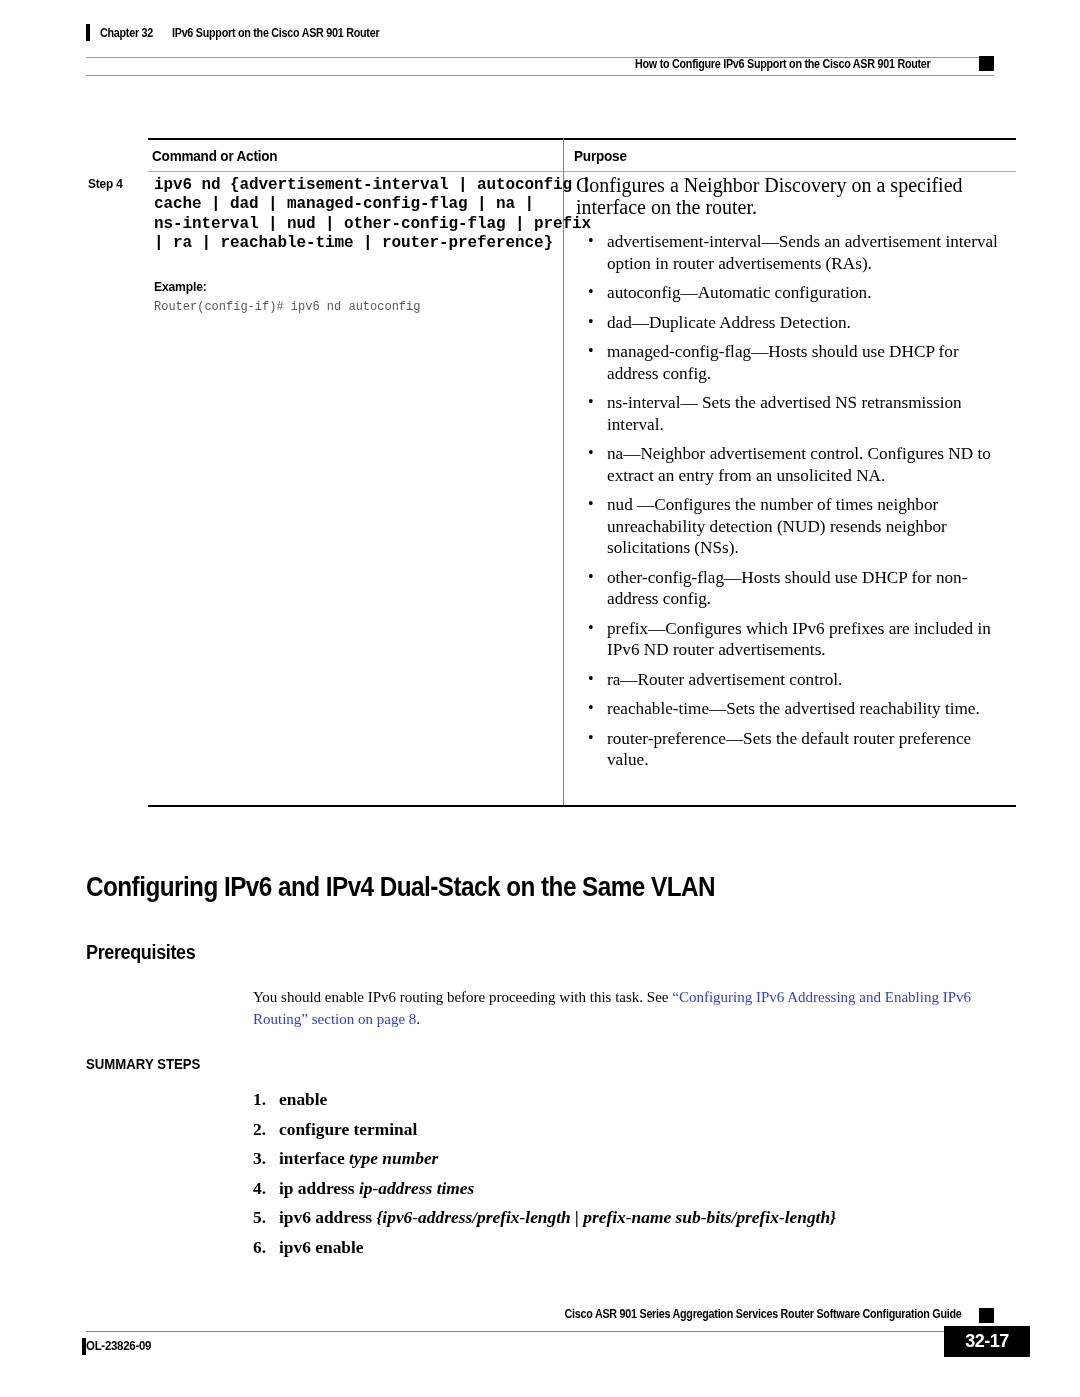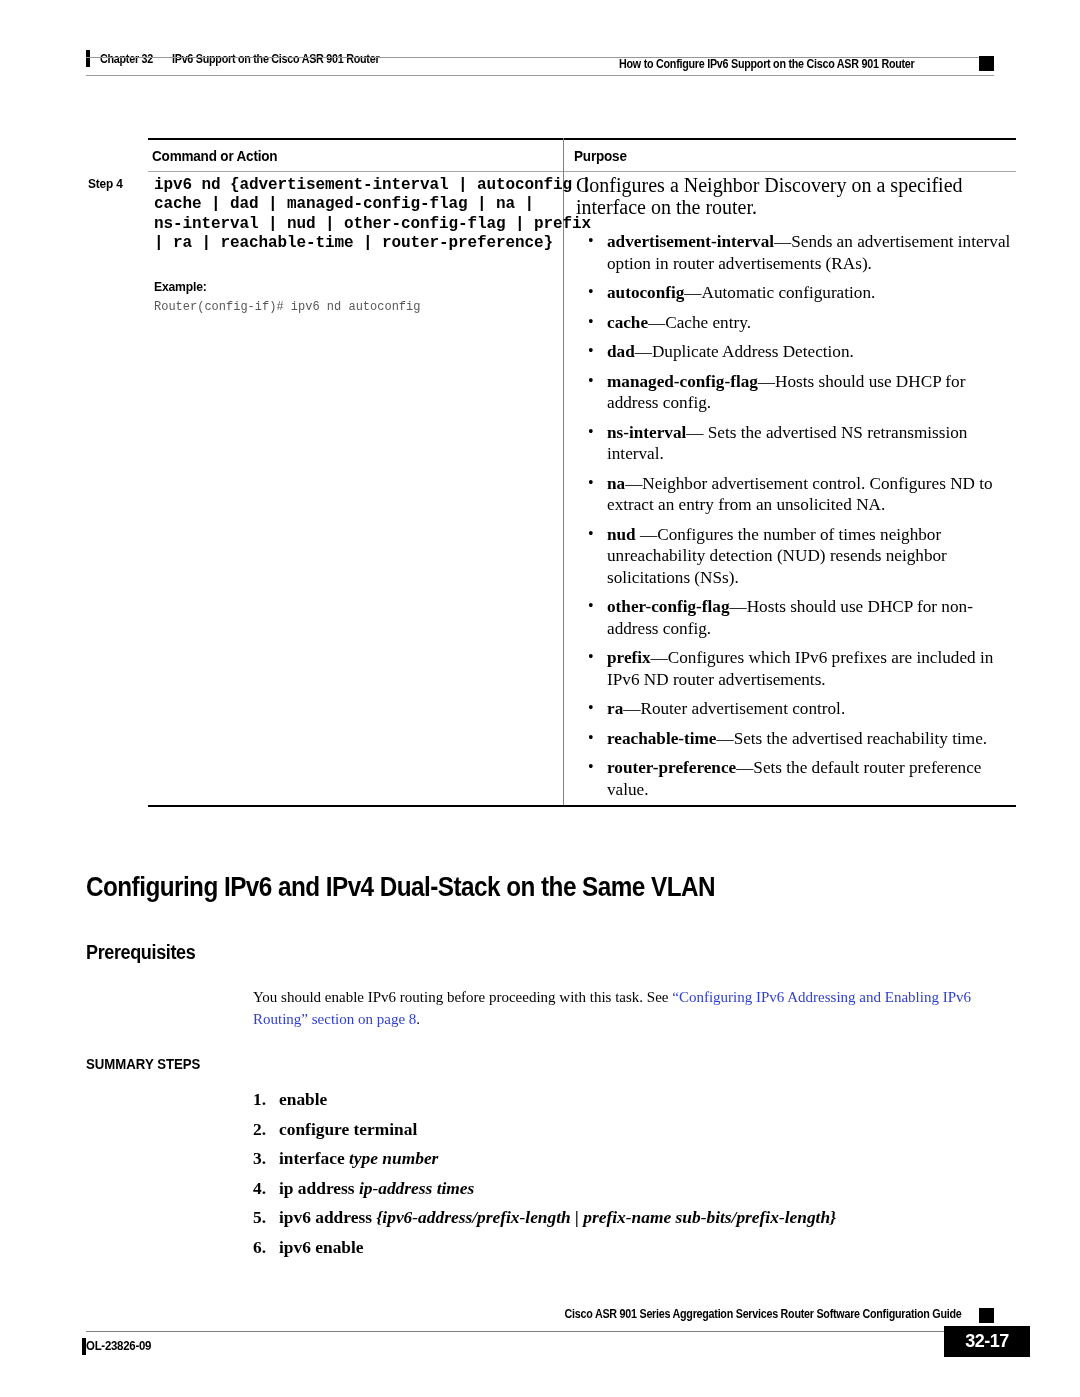--- a/index.html
+++ b/index.html
@@ -18,21 +18,21 @@
   .page {
     position: absolute;
     left: 0; top: 0;
     width: 1080px;
     height: 1397px;
   }
 
   
   .hdr-left {
     position: absolute;
-    left: 86px; top: 50px;
+    left: 86px; top: 24px;
     display: flex;
     align-items: center;
     gap: 10px;
   }
   .hdr-bar {
     width: 4px;
     height: 17px;
     background: #000;
   }
   .hdr-chapter {
@@ -58,21 +58,21 @@
     left: 86px; top: 57px;
     width: 908px;
     height: 1px;
     background: #999999;
   }
   .hdr-right {
     position: absolute;
     right: 86px; top: 56px;
     display: flex;
     align-items: center;
-    gap: 16px;
+    gap: 0;
   }
   .hdr-square {
     width: 15px;
     height: 15px;
     background: #000;
   }
   .hdr-rule2 {
     position: absolute;
     left: 86px; top: 75px;
     width: 908px;
@@ -199,21 +199,21 @@
     line-height: 21.5px;
   }
   ul.purpose-list li::before {
     content: "\2022";
     position: absolute;
     left: 12px;
     top: -1px;
     font-size: 16px;
   }
   ul.purpose-list li b {
-    font-weight: bold;
+    font-weight: normal;
   }
 
   
   .h1 {
     position: absolute;
     left: 86px;
     top: 872px;
     font-family: "Liberation Sans", sans-serif;
     font-weight: bold;
     font-size: 27px;
@@ -387,21 +387,20 @@
 | ra | reachable-time | router-preference}</div>
       <div class="example-label">Example:</div>
       <div class="example-code">Router(config-if)# ipv6 nd autoconfig</div>
     </div>
 
     <div class="purpose-cell">
       <div class="purpose-intro">Configures a Neighbor Discovery on a specified interface on the router.</div>
       <ul class="purpose-list">
           <li><b>advertisement-interval</b><span>—Sends an advertisement interval option in router advertisements (RAs).</span></li>
           <li><b>autoconfig</b><span>—Automatic configuration.</span></li>
-          <li><b>cache</b><span>—Cache entry.</span></li>
           <li><b>dad</b><span>—Duplicate Address Detection.</span></li>
           <li><b>managed-config-flag</b><span>—Hosts should use DHCP for address config.</span></li>
           <li><b>ns-interval</b><span>— Sets the advertised NS retransmission interval.</span></li>
           <li><b>na</b><span>—Neighbor advertisement control. Configures ND to extract an entry from an unsolicited NA.</span></li>
           <li><b>nud </b><span>—Configures the number of times neighbor unreachability detection (NUD) resends neighbor solicitations (NSs).</span></li>
           <li><b>other-config-flag</b><span>—Hosts should use DHCP for non-address config.</span></li>
           <li><b>prefix</b><span>—Configures which IPv6 prefixes are included in IPv6 ND router advertisements.</span></li>
           <li><b>ra</b><span>—Router advertisement control.</span></li>
           <li><b>reachable-time</b><span>—Sets the advertised reachability time.</span></li>
           <li><b>router-preference</b><span>—Sets the default router preference value.</span></li>

